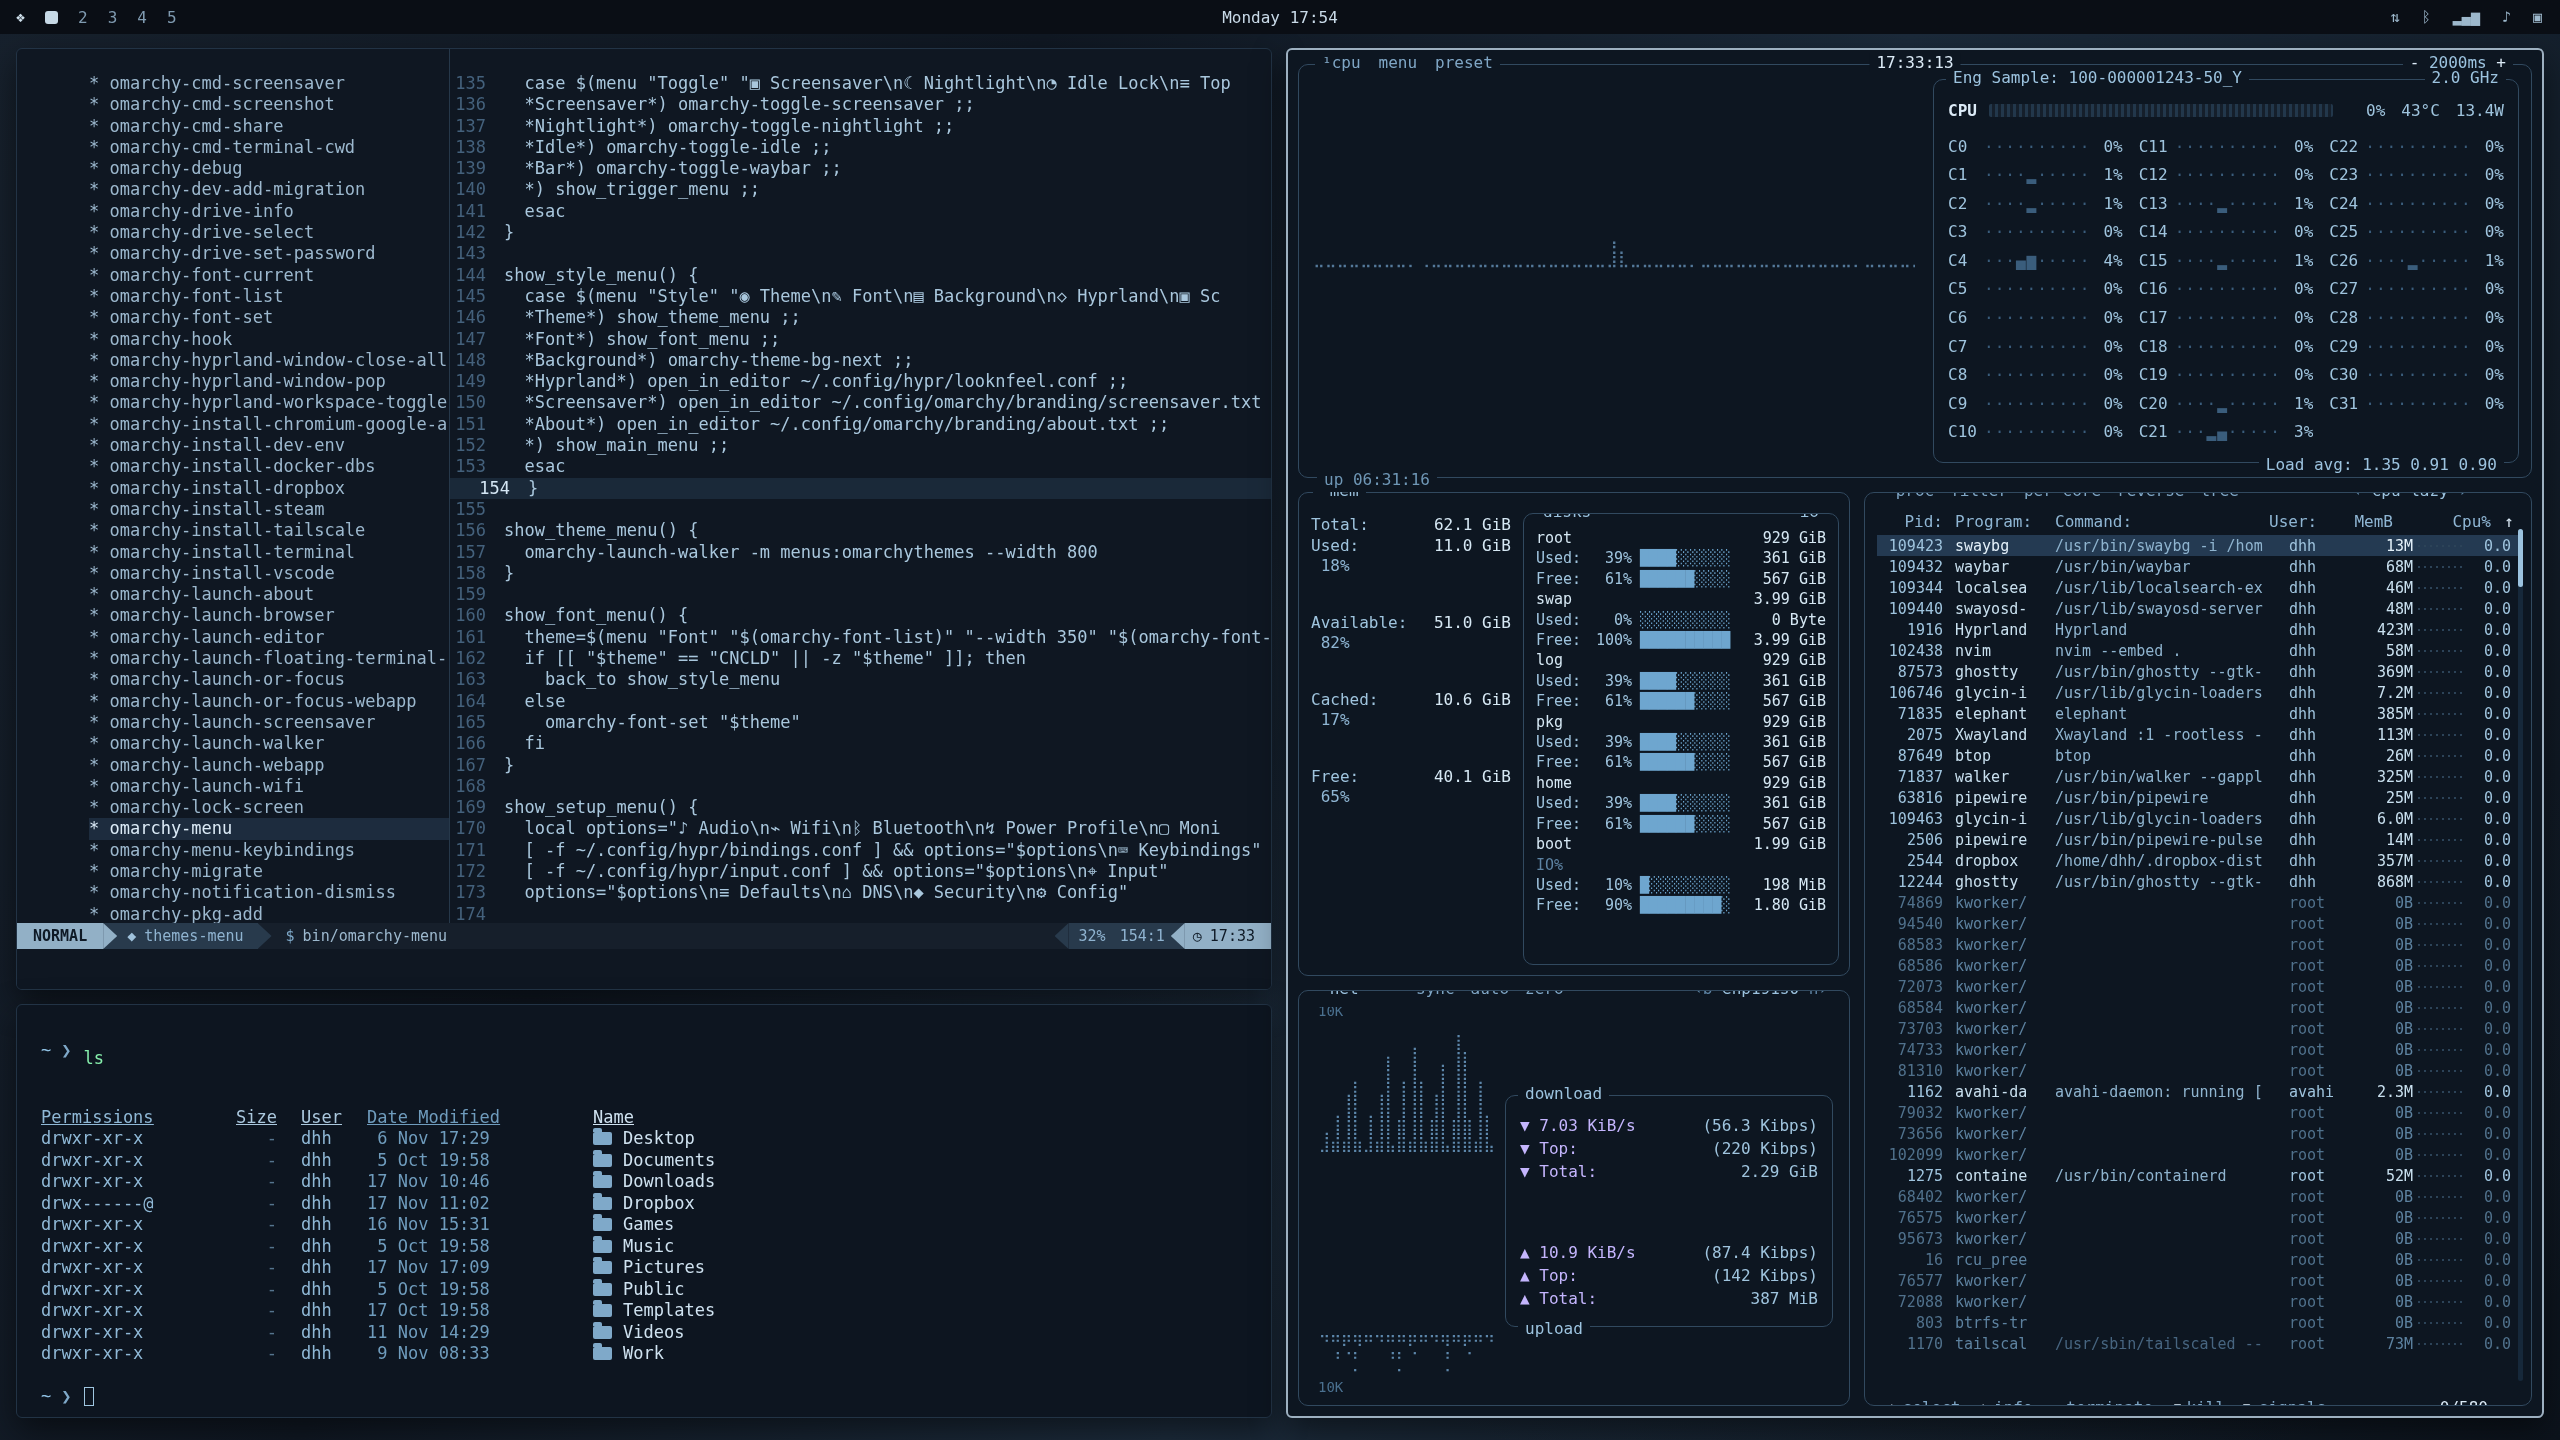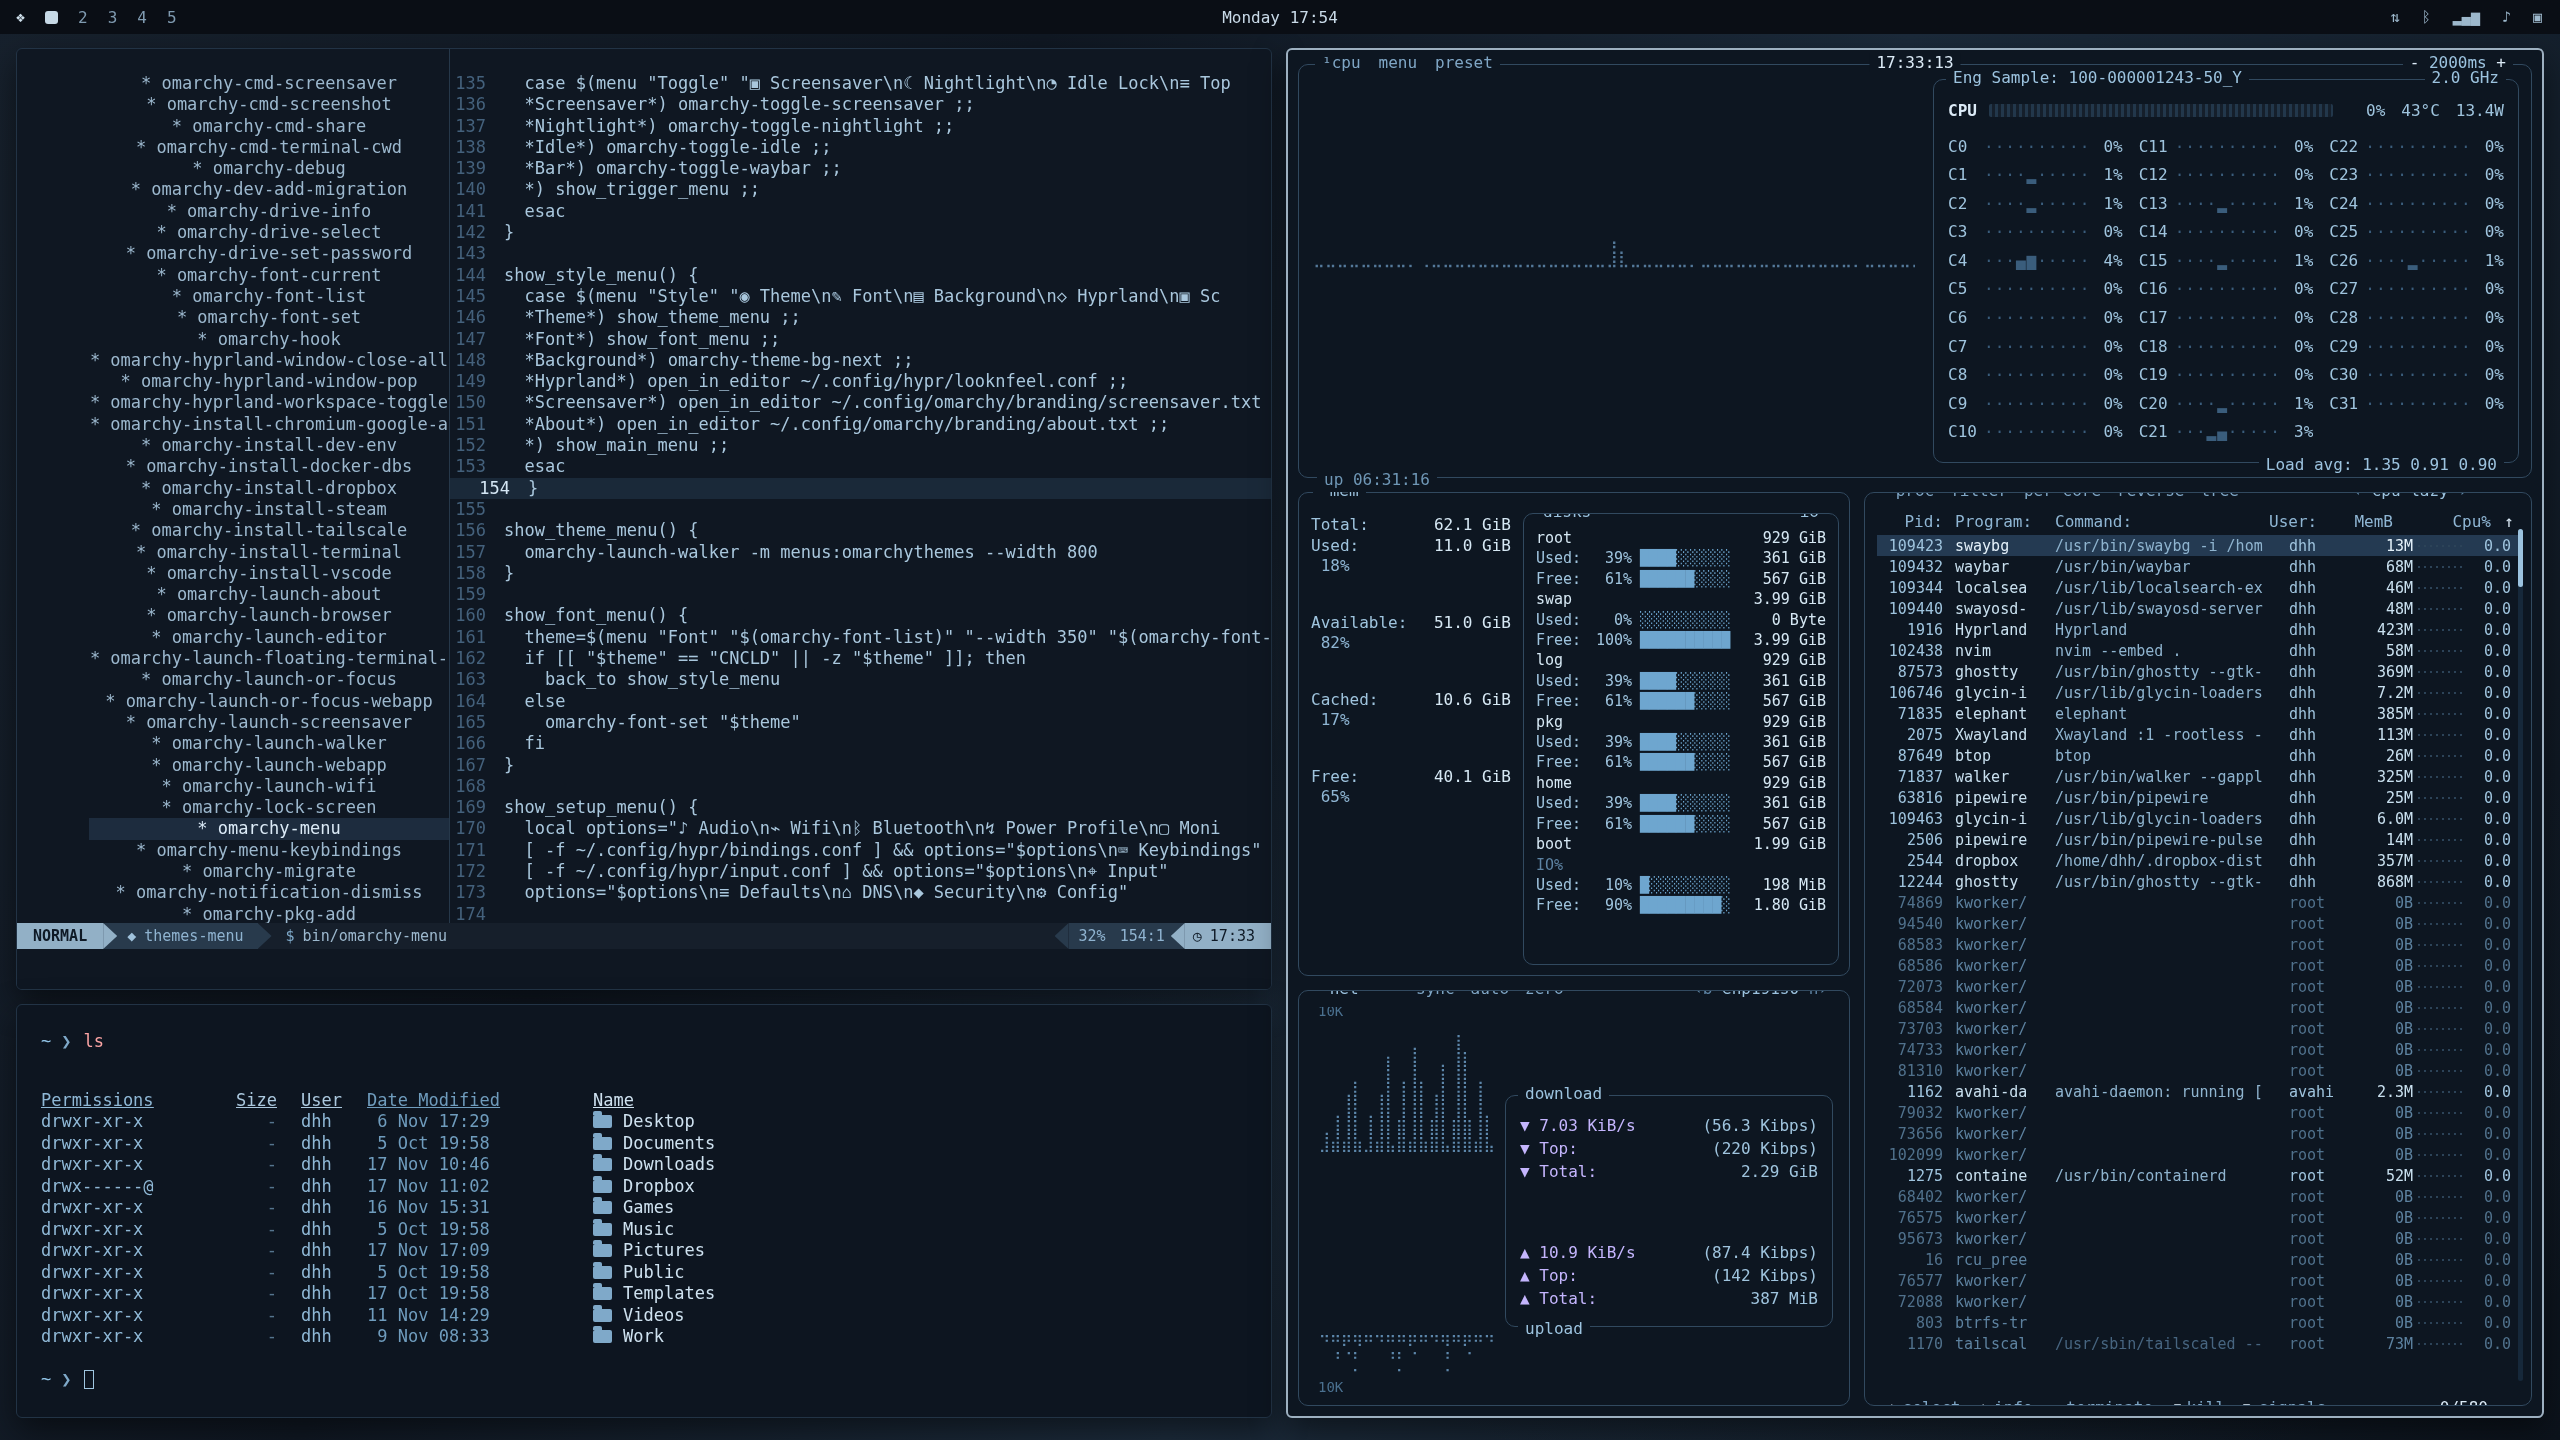--- a/index.html
+++ b/index.html
@@ -28,21 +28,21 @@
   .window { position:absolute; background:#0f1722; border:1px solid #223345; border-radius:6px;
     overflow:hidden; box-shadow:0 12px 32px rgba(0,0,0,.5); }
   #win-editor { left:16px; top:48px; width:1256px; height:942px; }
   #win-terminal { left:16px; top:1004px; width:1256px; height:414px; }
   #win-btop { left:1286px; top:48px; width:1258px; height:1370px; border:2px solid #9db0c0; background:#0d1621; }
 
   
   #win-editor { display:flex; flex-direction:column; font-size:17px; }
   .ed-main { flex:1; display:flex; overflow:hidden; }
   .ed-tree { width:432px; padding:24px 0 0 72px; overflow:hidden; flex:none; }
-  .tree-item { height:21.3px; line-height:21.3px; color:#9cb8ce; white-space:pre; overflow:hidden;text-align:center; }
+  .tree-item { height:21.3px; line-height:21.3px; color:#9cb8ce; white-space:pre; overflow:hidden; }
   .tree-item.sel { background:#1d2c3e; color:#dcebf7; }
   .ed-sep { width:1px; background:#26384a; flex:none; }
   .ed-code { flex:1; padding-top:24px; overflow:hidden; }
   .code-line { display:flex; height:21.3px; line-height:21.3px; white-space:pre; }
   .code-line .ln { width:54px; text-align:right; padding-right:18px; color:#44617c; flex:none; }
   .code-line .ct { color:#a9c7dd; white-space:pre; overflow:hidden; }
   .code-line.cur { background:#1a2939;padding-left:24px; }
   .code-line.cur .ln { color:#d4e6f4; }
 
   .statusline { height:26px; flex:none; display:flex; align-items:center; background:#161f2b;
@@ -62,21 +62,21 @@
   .seg-pos::after { content:""; position:absolute; right:0; top:0; width:14px; height:26px;
     background:#92b0c6; clip-path:polygon(100% 0,0 50%,100% 100%); }
   .seg-clock { background:#92b0c6; color:#0f1a26; padding:0 16px 0 8px; gap:8px; }
   .cmdline { height:40px; flex:none; background:#0f1722; }
 
   
   #win-terminal { background:#0d1520; padding:26px 0 0 24px; font-size:17px; line-height:21.5px; color:#cfe2f0; }
   .t-line { white-space:pre; display:flex; align-items:center; }
   .tilde { color:#8fc1e3; }
   .chev { color:#7ea8c8; margin:0 12px 0 10px; }
-  .t-cmd { color:#fca5a5; }
+  .t-cmd { color:#86efac;margin-top:17px; }
   .ls-head { margin-top:37px; display:flex; white-space:pre; color:#abc8de; }
   .ls-head span { text-decoration:underline; }
   .ls-row { display:flex; white-space:pre; height:21.5px; }
   .col-perm { width:186px; flex:none; color:#8fb8d6; }
   .col-size { width:50px; flex:none; text-align:right; padding-right:0; color:#55748e; }
   .col-size-head { width:50px; flex:none; text-align:right; }
   .col-user { width:90px; flex:none; padding-left:24px; color:#8fb8d6; }
   .col-user-head { width:90px; flex:none; padding-left:24px; }
   .col-date { width:226px; flex:none; color:#6f9cbd; }
   .col-name { flex:1; color:#cfe2f0; display:flex; align-items:center; }

